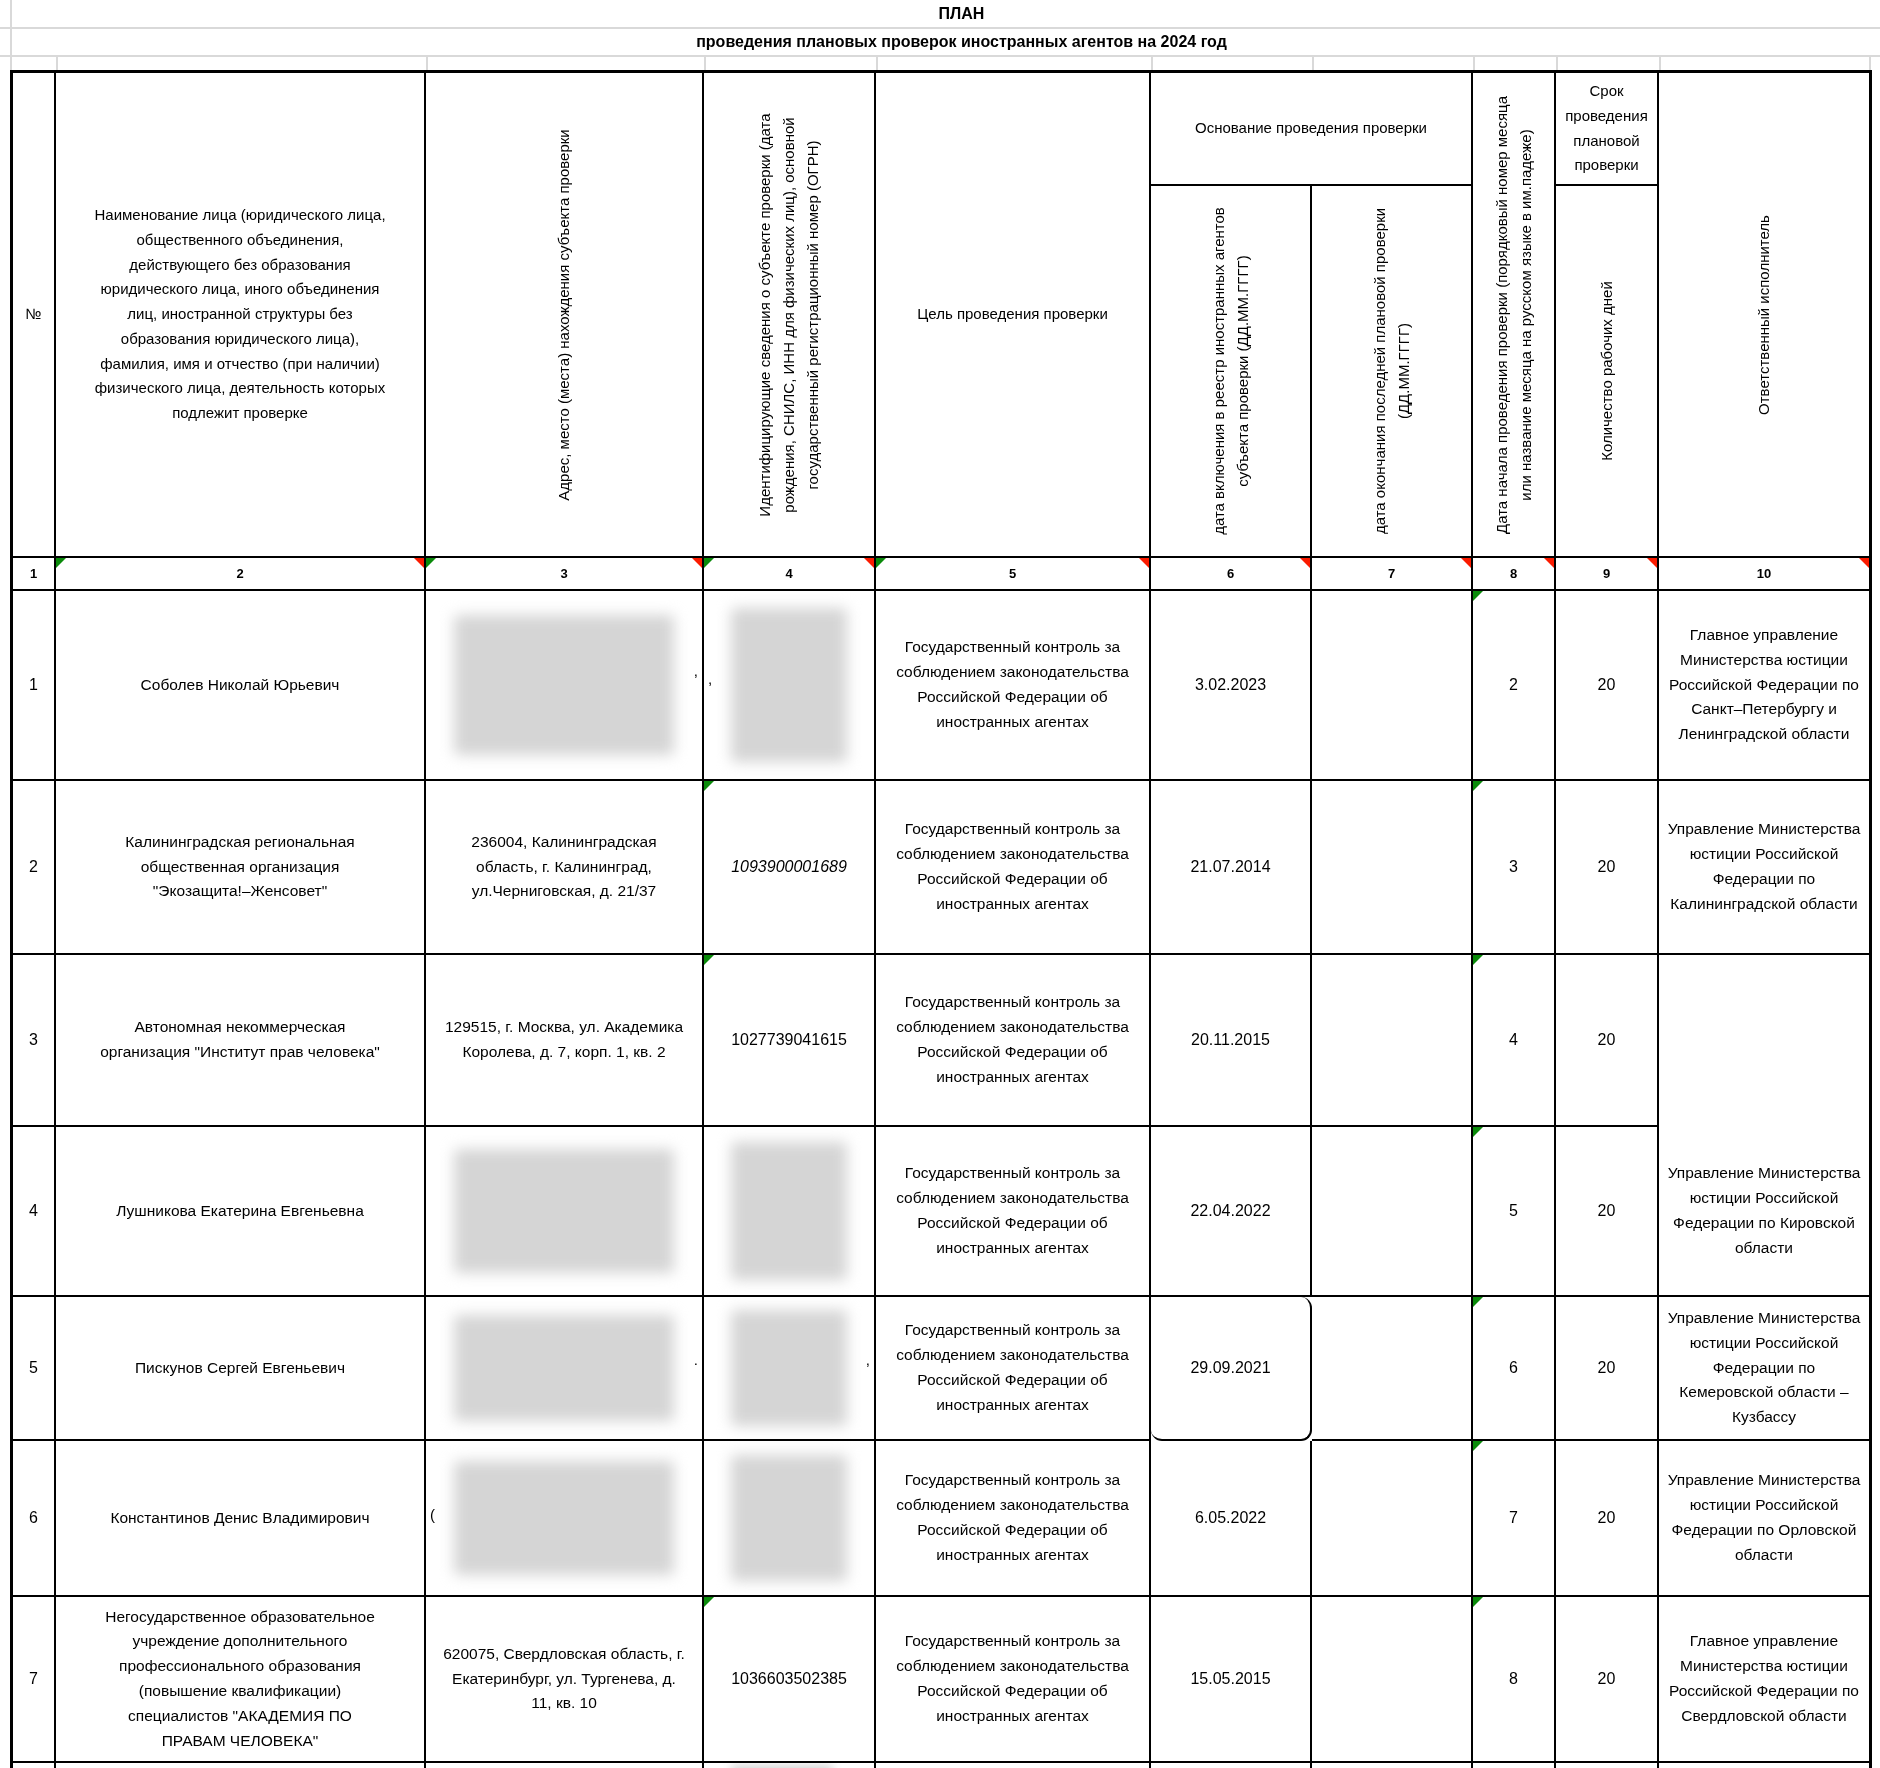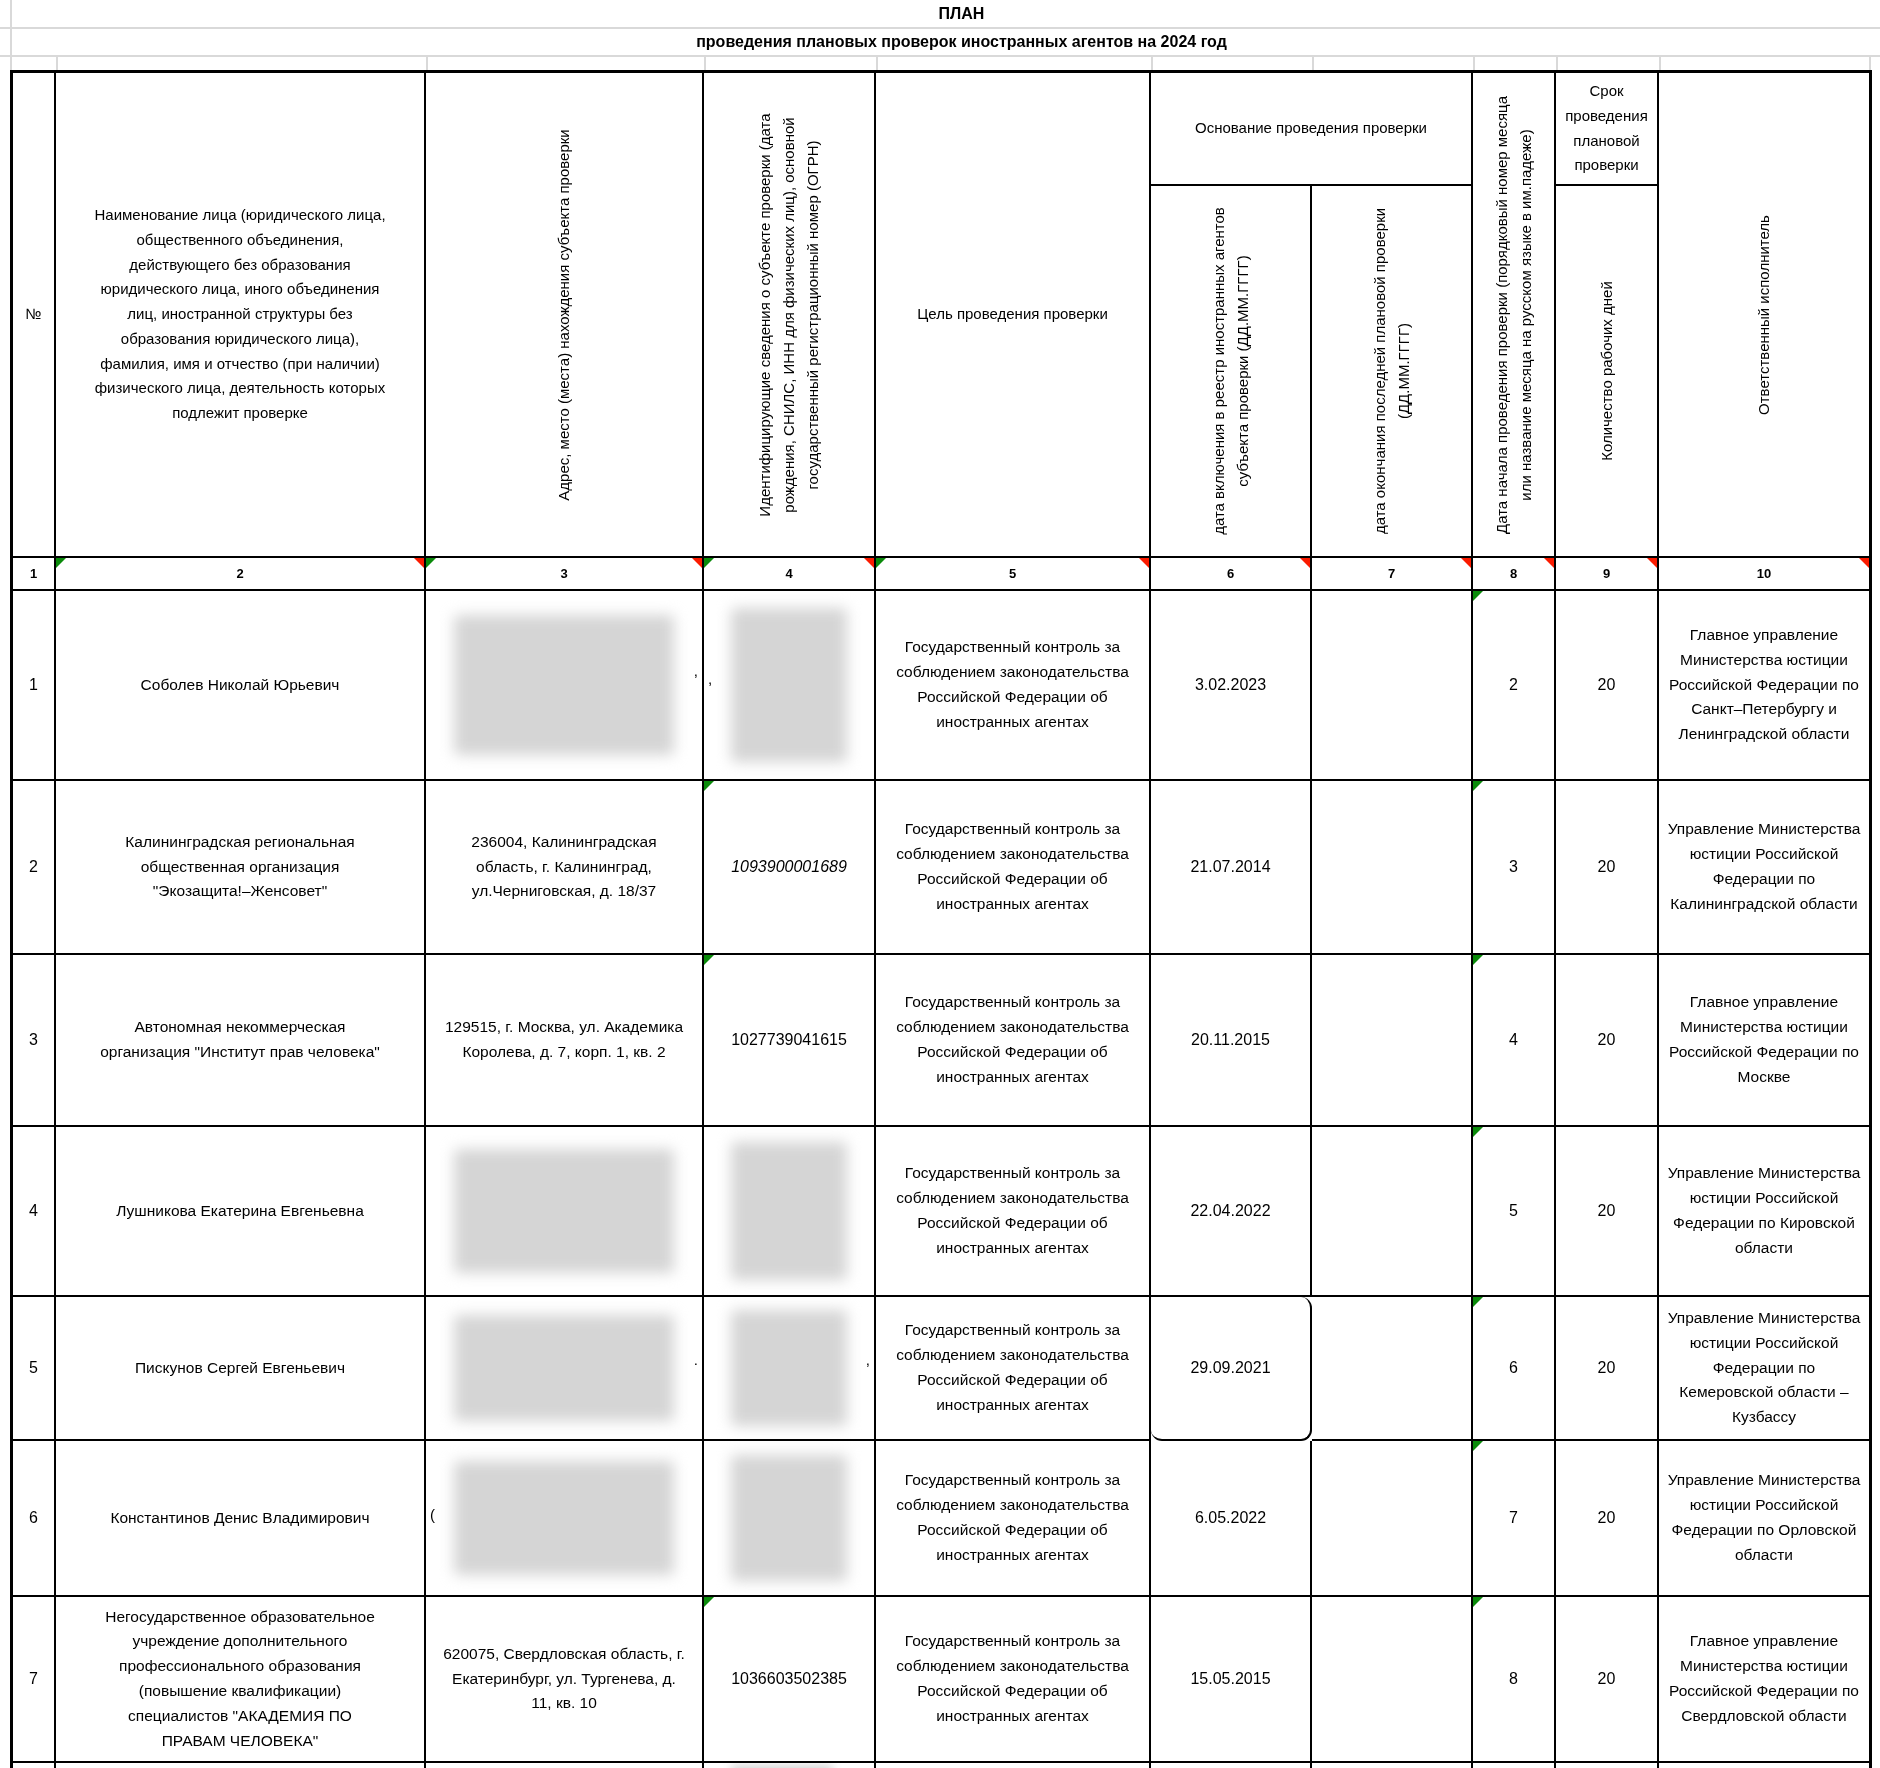--- a/index.html
+++ b/index.html
@@ -191,21 +191,21 @@
     <div class="cell last-col" style="grid-area: 4 / 10;">
       <span class="txt pad-exec">Главное управление Министерства юстиции Российской Федерации по Санкт–Петербургу и Ленинградской области</span>
     </div>
     <div class="cell fs16" style="grid-area: 5 / 1;">
       <span>2</span>
     </div>
     <div class="cell" style="grid-area: 5 / 2;">
       <span class="txt pad-name">Калининградская региональная общественная организация "Экозащита!–Женсовет"</span>
     </div>
     <div class="cell" style="grid-area: 5 / 3;">
-      <span class="txt pad-addr">236004, Калининградская область, г. Калининград, ул.Черниговская, д. 18/37</span>
+      <span class="txt pad-addr">236004, Калининградская область, г. Калининград, ул.Черниговская, д. 21/37</span>
     </div>
     <div class="cell fs16" style="grid-area: 5 / 4; font-style: italic;">
       <div class="m-green"></div>
       <span>1093900001689</span>
     </div>
     <div class="cell" style="grid-area: 5 / 5;">
       <span class="txt pad-purp">Государственный контроль за соблюдением законодательства Российской Федерации об иностранных агентах</span>
     </div>
     <div class="cell fs16" style="grid-area: 5 / 6;">
       <span>21.07.2014</span>
@@ -244,23 +244,20 @@
     </div>
     <div class="cell fs16" style="grid-area: 6 / 7;">
       <span></span>
     </div>
     <div class="cell fs16" style="grid-area: 6 / 8;">
       <div class="m-green"></div>
       <span>4</span>
     </div>
     <div class="cell fs16" style="grid-area: 6 / 9;">
       <span>20</span>
-    </div>
-    <div class="cell last-col" style="grid-area: 6 / 10;">
-      <span class="txt pad-exec">Главное управление Министерства юстиции Российской Федерации по Москве</span>
     </div>
     <div class="cell fs16" style="grid-area: 7 / 1;">
       <span>4</span>
     </div>
     <div class="cell" style="grid-area: 7 / 2;">
       <span class="txt pad-name">Лушникова Екатерина Евгеньевна</span>
     </div>
     <div class="cell" style="grid-area: 7 / 3;">
       <div class="blur blur-addr"></div>
     </div>

